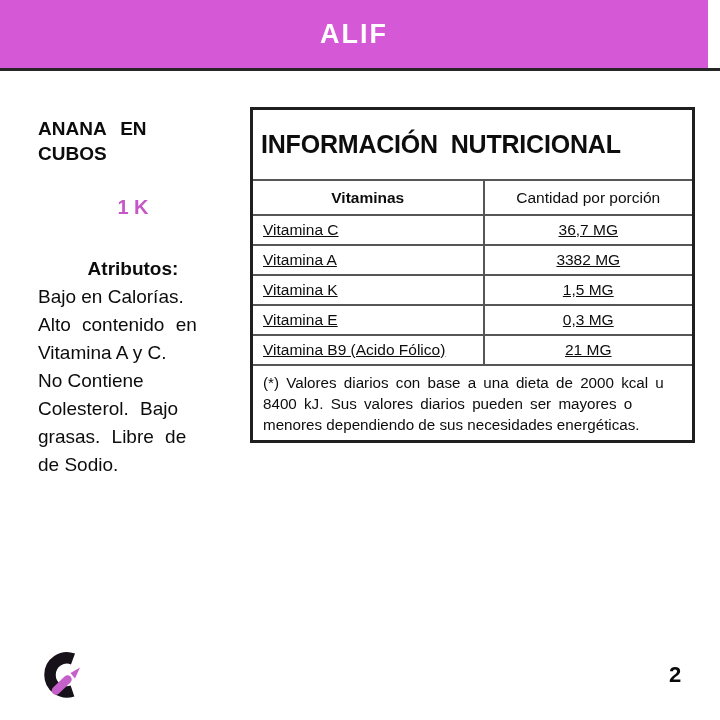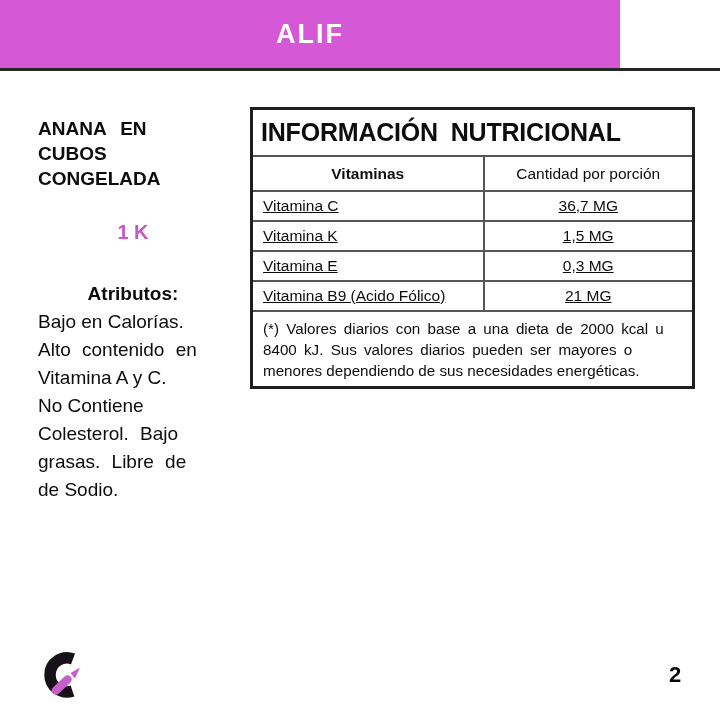--- a/index.html
+++ b/index.html
@@ -4,21 +4,21 @@
 <style>
   html, body { margin:0; padding:0; }
   body {
     width:720px; height:720px; position:relative; overflow:hidden;
     background:#ffffff; color:#121212;
     font-family:"Liberation Sans", sans-serif;
   }
 
   
   .topbar {
-    position:absolute; top:0; left:0; width:620px; height:68px;
+    position:absolute; top:0; left:0; width:708px; height:68px;
     background:var(--header-pink, #d558d6);
     display:flex; align-items:center; justify-content:center;
   }
   .brand-title {
     color:#ffffff; font-weight:bold; font-size:27px; letter-spacing:2px;
   }
   .header-rule {
     position:absolute; top:68px; left:0; width:720px; height:3px; background:#262626;
   }
 
@@ -41,21 +41,21 @@
   table.nutri {
     border-collapse:collapse; table-layout:fixed; width:442px; background:#fff;
     border:3px solid var(--table-border-outer, #1f1f1f);
   }
   table.nutri td {
     border:2px solid var(--table-border-inner, #565656);
     padding:0 10px; font-size:15.5px; color:#0d0d0d; vertical-align:middle;
   }
   tr.r-title td {
     font-size:25px; font-weight:bold; height:45px; word-spacing:6px;
-    padding:0 8px; letter-spacing:-0.2px;
+    padding:12px 8px; letter-spacing:-0.2px;
   }
   tr.r-portion td { font-size:18.5px; height:28px; padding:0 8px; }
   tr.r-head td { height:33px; text-align:center; }
   tr.r-head td.c-name { font-weight:bold; }
   tr.r-data td { height:28px;text-decoration:underline; }
   td.c-amt { text-align:center; }
   tr.r-foot td { height:66px; font-size:15.2px; line-height:21px; padding:4px 10px; }
   .fn-line { white-space:nowrap; }
   .ws3 { word-spacing:3px; }
 
@@ -70,21 +70,20 @@
 
   <header class="topbar">
     <div class="brand-title">ALIF</div>
   </header>
   <div class="header-rule"></div>
 
   <aside class="left-col">
     <div class="product-name">
       <div class="ln ws2">ANANA EN</div>
       <div class="ln">CUBOS</div>
-      <div class="ln">CONGELADA</div>
     </div>
     <div class="weight">1 K</div>
     <div class="attrs">
       <div class="ln attrs-heading">Atributos:</div>
       <div class="ln">Bajo en Calorías.</div>
       <div class="ln ws">Alto contenido en</div>
       <div class="ln">Vitamina A y C.</div>
       <div class="ln">No Contiene</div>
       <div class="ln ws">Colesterol. Bajo</div>
       <div class="ln ws">grasas. Libre de</div>
@@ -102,20 +101,24 @@
         <tr class="r-title">
           <td colspan="2">INFORMACIÓN NUTRICIONAL</td>
         </tr>
         <tr class="r-head">
           <td class="c-name">Vitaminas</td>
           <td class="c-amt">Cantidad por porción</td>
         </tr>
         <tr class="r-data">
           <td class="c-name">Vitamina C</td>
           <td class="c-amt">36,7 MG</td>
+        </tr>
+        <tr class="r-data">
+          <td class="c-name">Vitamina A</td>
+          <td class="c-amt">3382 MG</td>
         </tr>
         <tr class="r-data">
           <td class="c-name">Vitamina K</td>
           <td class="c-amt">1,5 MG</td>
         </tr>
         <tr class="r-data">
           <td class="c-name">Vitamina E</td>
           <td class="c-amt">0,3 MG</td>
         </tr>
         <tr class="r-data">

